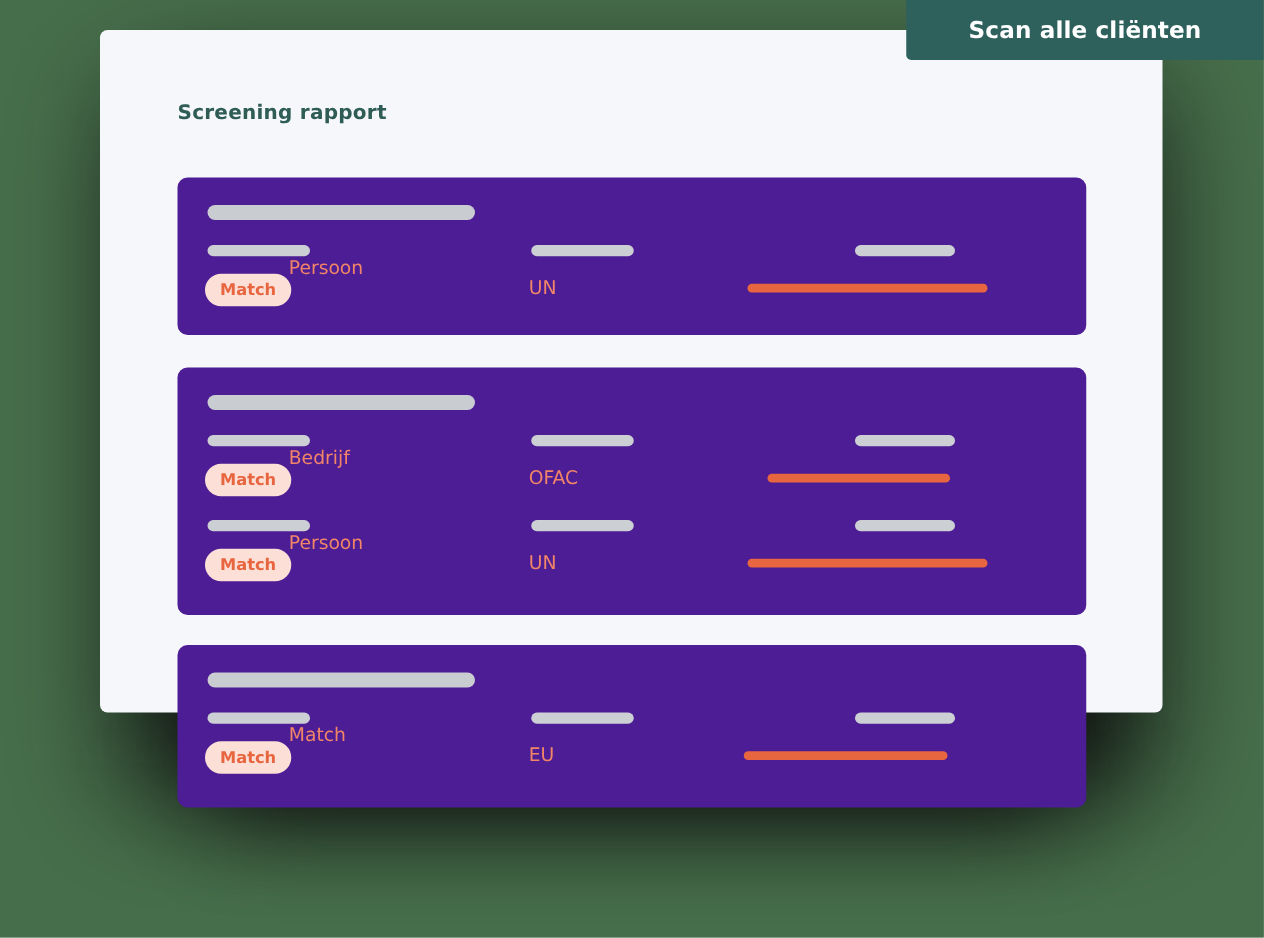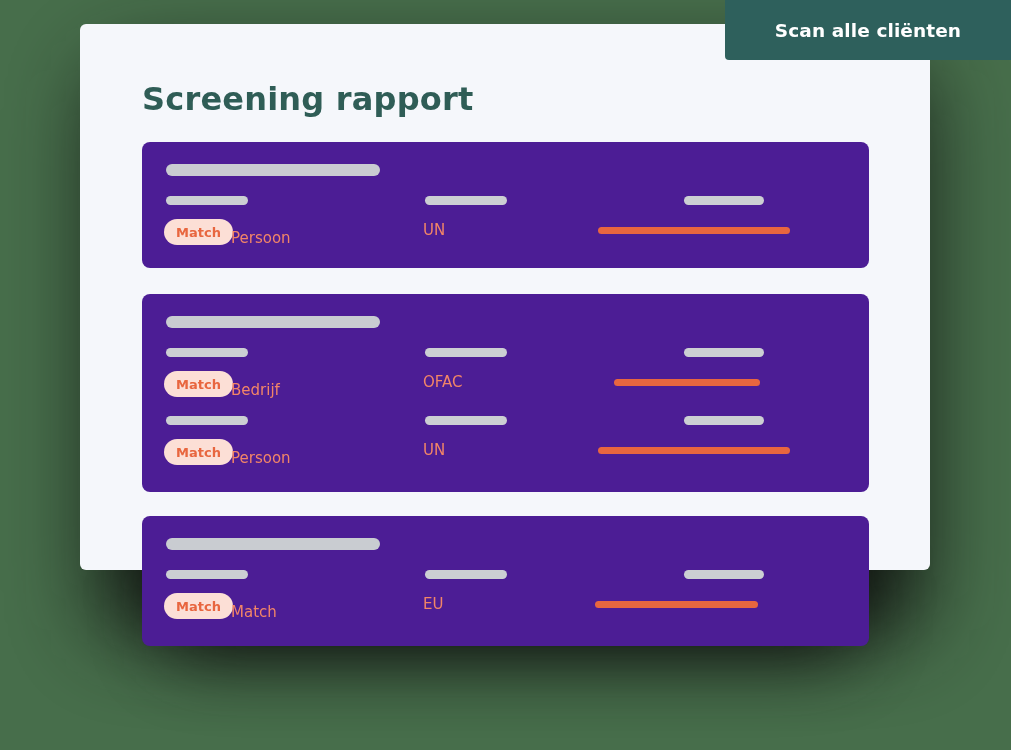--- a/index.html
+++ b/index.html
@@ -45,21 +45,21 @@
     filter: blur(40px);
     opacity: 0.95;
   }
 
   
   #scan-button {
     position: absolute;
     right: 0;
     top: 0;
     width: 286px;
-    height: 60px;
+    height: 48px;
     background: #2E605C;
     border-radius: 0 0 0 4px;
     border: none;
     color: #ffffff;
     font-size: 18.5px;
     font-weight: bold;
     letter-spacing: 0.1px;
     display: flex;
     align-items: center;
     justify-content: center;
@@ -77,21 +77,21 @@
     height: 546px;
     background: #F5F7FB;
     border-radius: 6px;
     z-index: 10;
   }
 
   #page-title {
     position: absolute;
     left: 62px;
     top: 56px;
-    font-size: 32px;
+    font-size: 16px;
     font-weight: bold;
     color: #2F5D56;
     letter-spacing: 0.2px;
   }
 
   
   .card {
     position: absolute;
     left: 142px;
     width: 727px;
@@ -143,21 +143,21 @@
     font-weight: bold;
     display: flex;
     align-items: center;
     justify-content: center;
     white-space: nowrap;
   }
 
   .entity-type {
     position: absolute;
     left: 89px;
-    top: 33px;
+    top: 9px;
     font-size: 15px;
     color: #F28567;
     white-space: nowrap;
   }
 
   .list-name {
     position: absolute;
     left: 281px;
     top: 25px;
     font-size: 15px;

